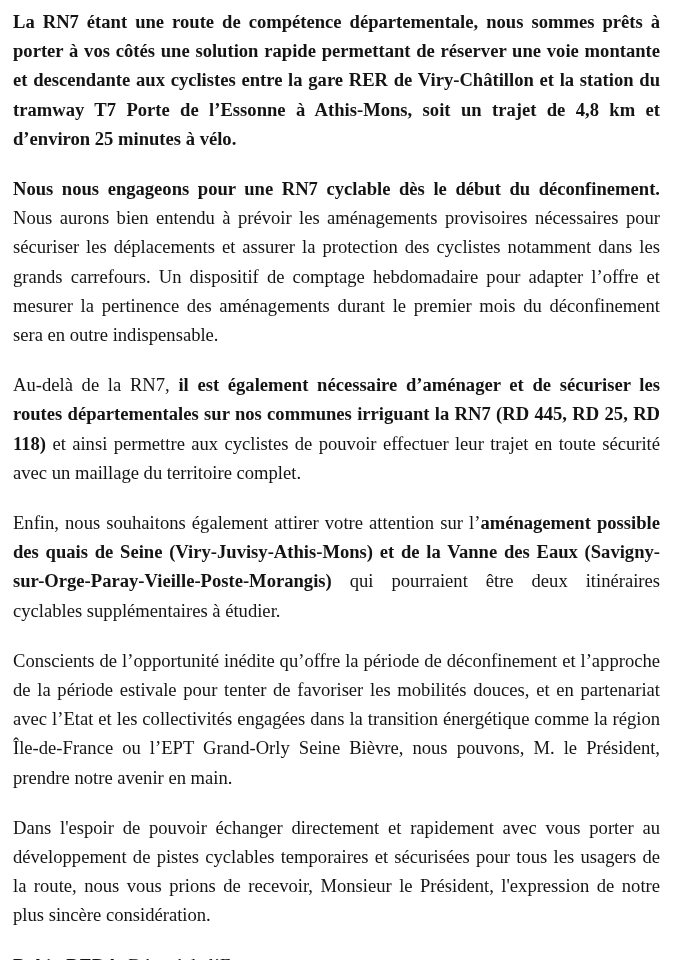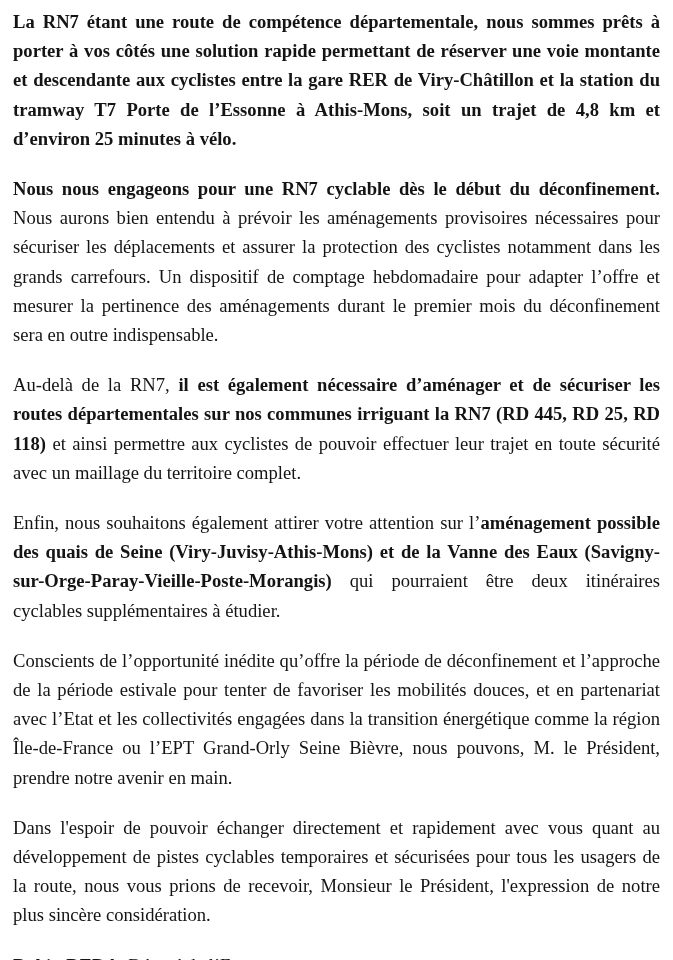--- a/index.html
+++ b/index.html
@@ -47,20 +47,20 @@
   <p class="para"><span class="b">La RN7 étant une route de compétence départementale, nous sommes prêts à porter à vos côtés une solution rapide permettant de réserver une voie montante et descendante aux cyclistes entre la gare RER de Viry-Châtillon et la station du tramway T7 Porte de l’Essonne à Athis-Mons, soit un trajet de 4,8 km et d’environ 25 minutes à vélo.</span></p>
 
   <p class="para"><span class="b">Nous nous engageons pour une RN7 cyclable dès le début du déconfinement.</span><span> Nous aurons bien entendu à prévoir les aménagements provisoires nécessaires pour sécuriser les déplacements et assurer la protection des cyclistes notamment dans les grands carrefours. Un dispositif de comptage hebdomadaire pour adapter l’offre et mesurer la pertinence des aménagements durant le premier mois du déconfinement sera en outre indispensable.</span></p>
 
   <p class="para"><span>Au-delà de la RN7, </span><span class="b">il est également nécessaire d’aménager et de sécuriser les routes départementales sur nos communes irriguant la RN7 (RD 445, RD 25, RD 118)</span><span> et ainsi permettre aux cyclistes de pouvoir effectuer leur trajet en toute sécurité avec un maillage du territoire complet.</span></p>
 
   <p class="para"><span>Enfin, nous souhaitons également attirer votre attention sur l’</span><span class="b">aménagement possible des quais de Seine (Viry-Juvisy-Athis-Mons) et de la Vanne des Eaux (Savigny-sur-Orge-Paray-Vieille-Poste-Morangis)</span><span> qui pourraient être deux itinéraires cyclables supplémentaires à étudier.</span></p>
 
   <p class="para"><span>Conscients de l’opportunité inédite qu’offre la période de déconfinement et l’approche de la période estivale pour tenter de favoriser les mobilités douces, et en partenariat avec l’Etat et les collectivités engagées dans la transition énergétique comme la région Île-de-France ou l’EPT Grand-Orly Seine Bièvre, nous pouvons, M. le Président, prendre notre avenir en main.</span></p>
 
-  <p class="para"><span>Dans l'espoir de pouvoir échanger directement et rapidement avec vous quant au développement de pistes cyclables temporaires et sécurisées pour tous les usagers de la route, nous vous prions de recevoir, Monsieur le Président, l'expression de notre plus sincère considération.</span></p>
+  <p class="para"><span>Dans l'espoir de pouvoir échanger directement et rapidement avec vous porter au développement de pistes cyclables temporaires et sécurisées pour tous les usagers de la route, nous vous prions de recevoir, Monsieur le Président, l'expression de notre plus sincère considération.</span></p>
 
   <div class="signatures">
     <p class="sig"><span class="b">Robin REDA</span><span>, Député de l’Essonne</span></p>
 
   </div>
 
 </div>
 
 </body></html>

